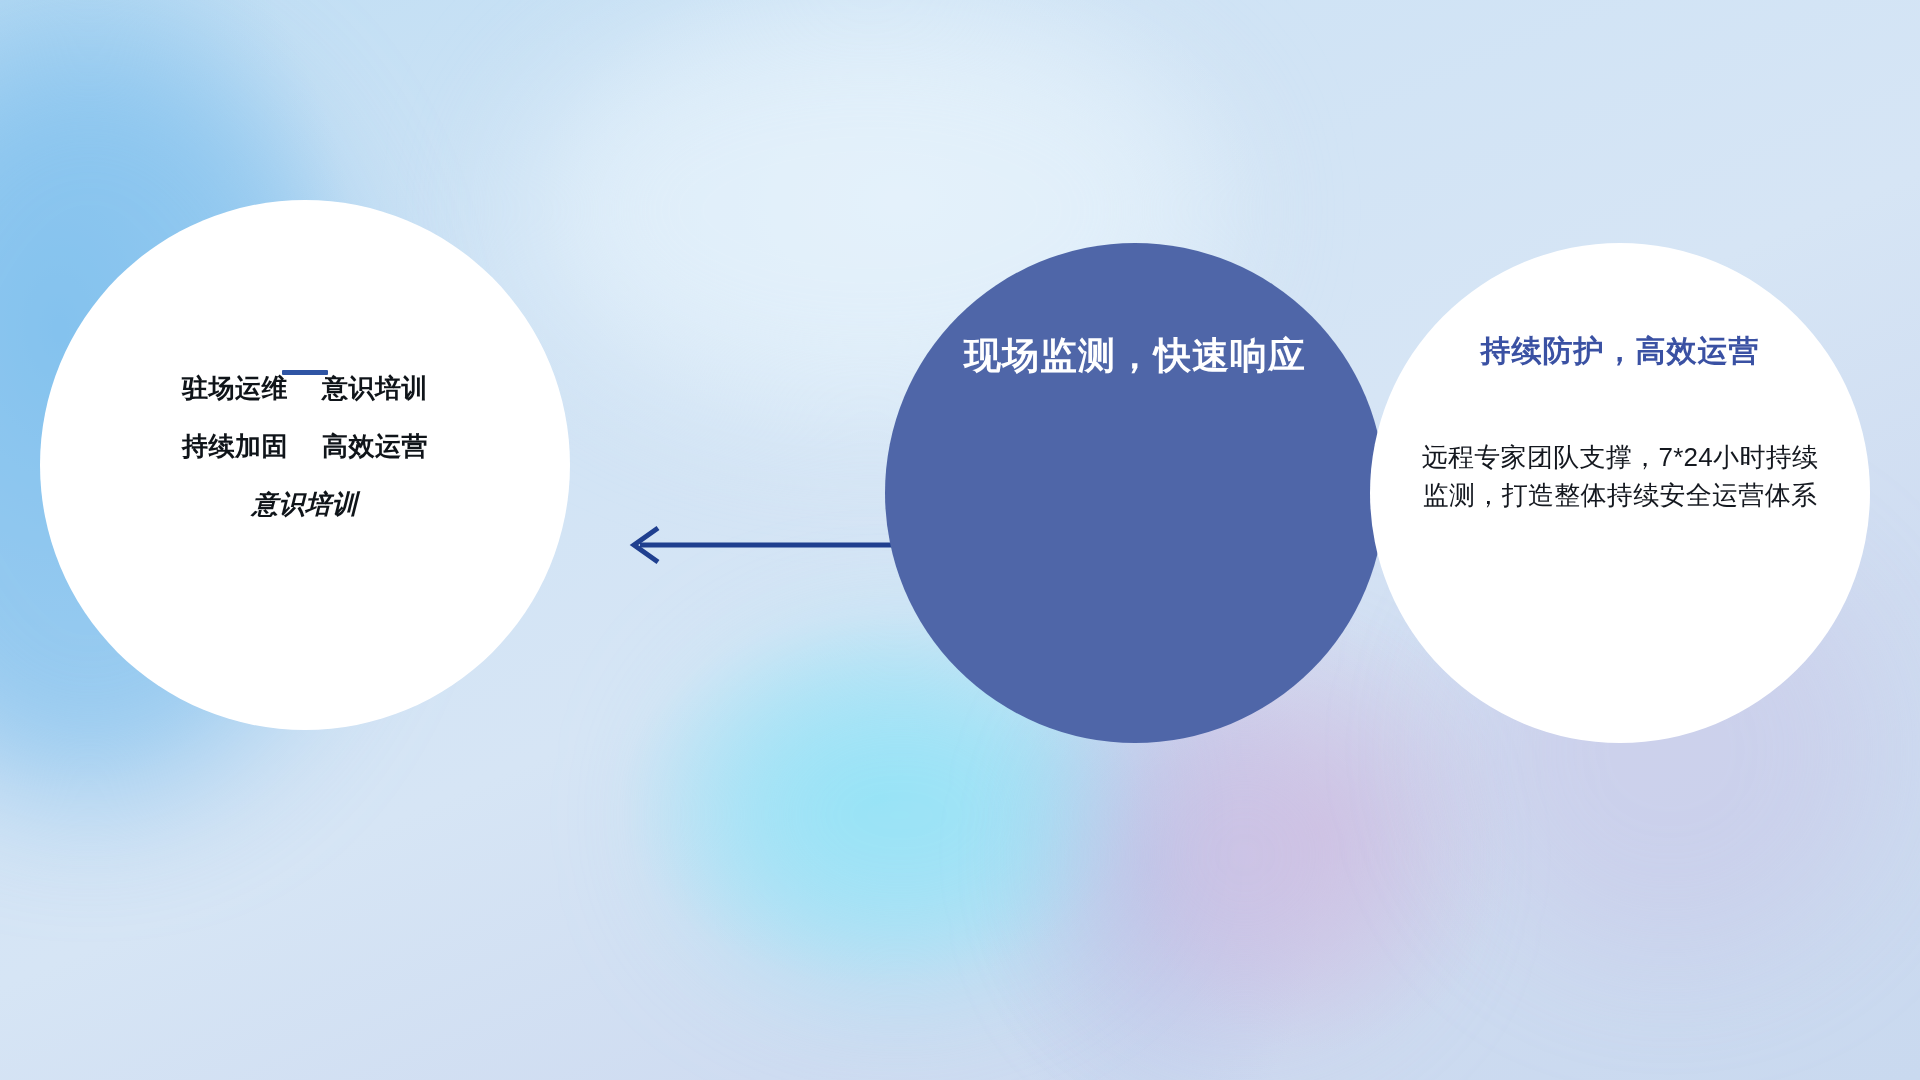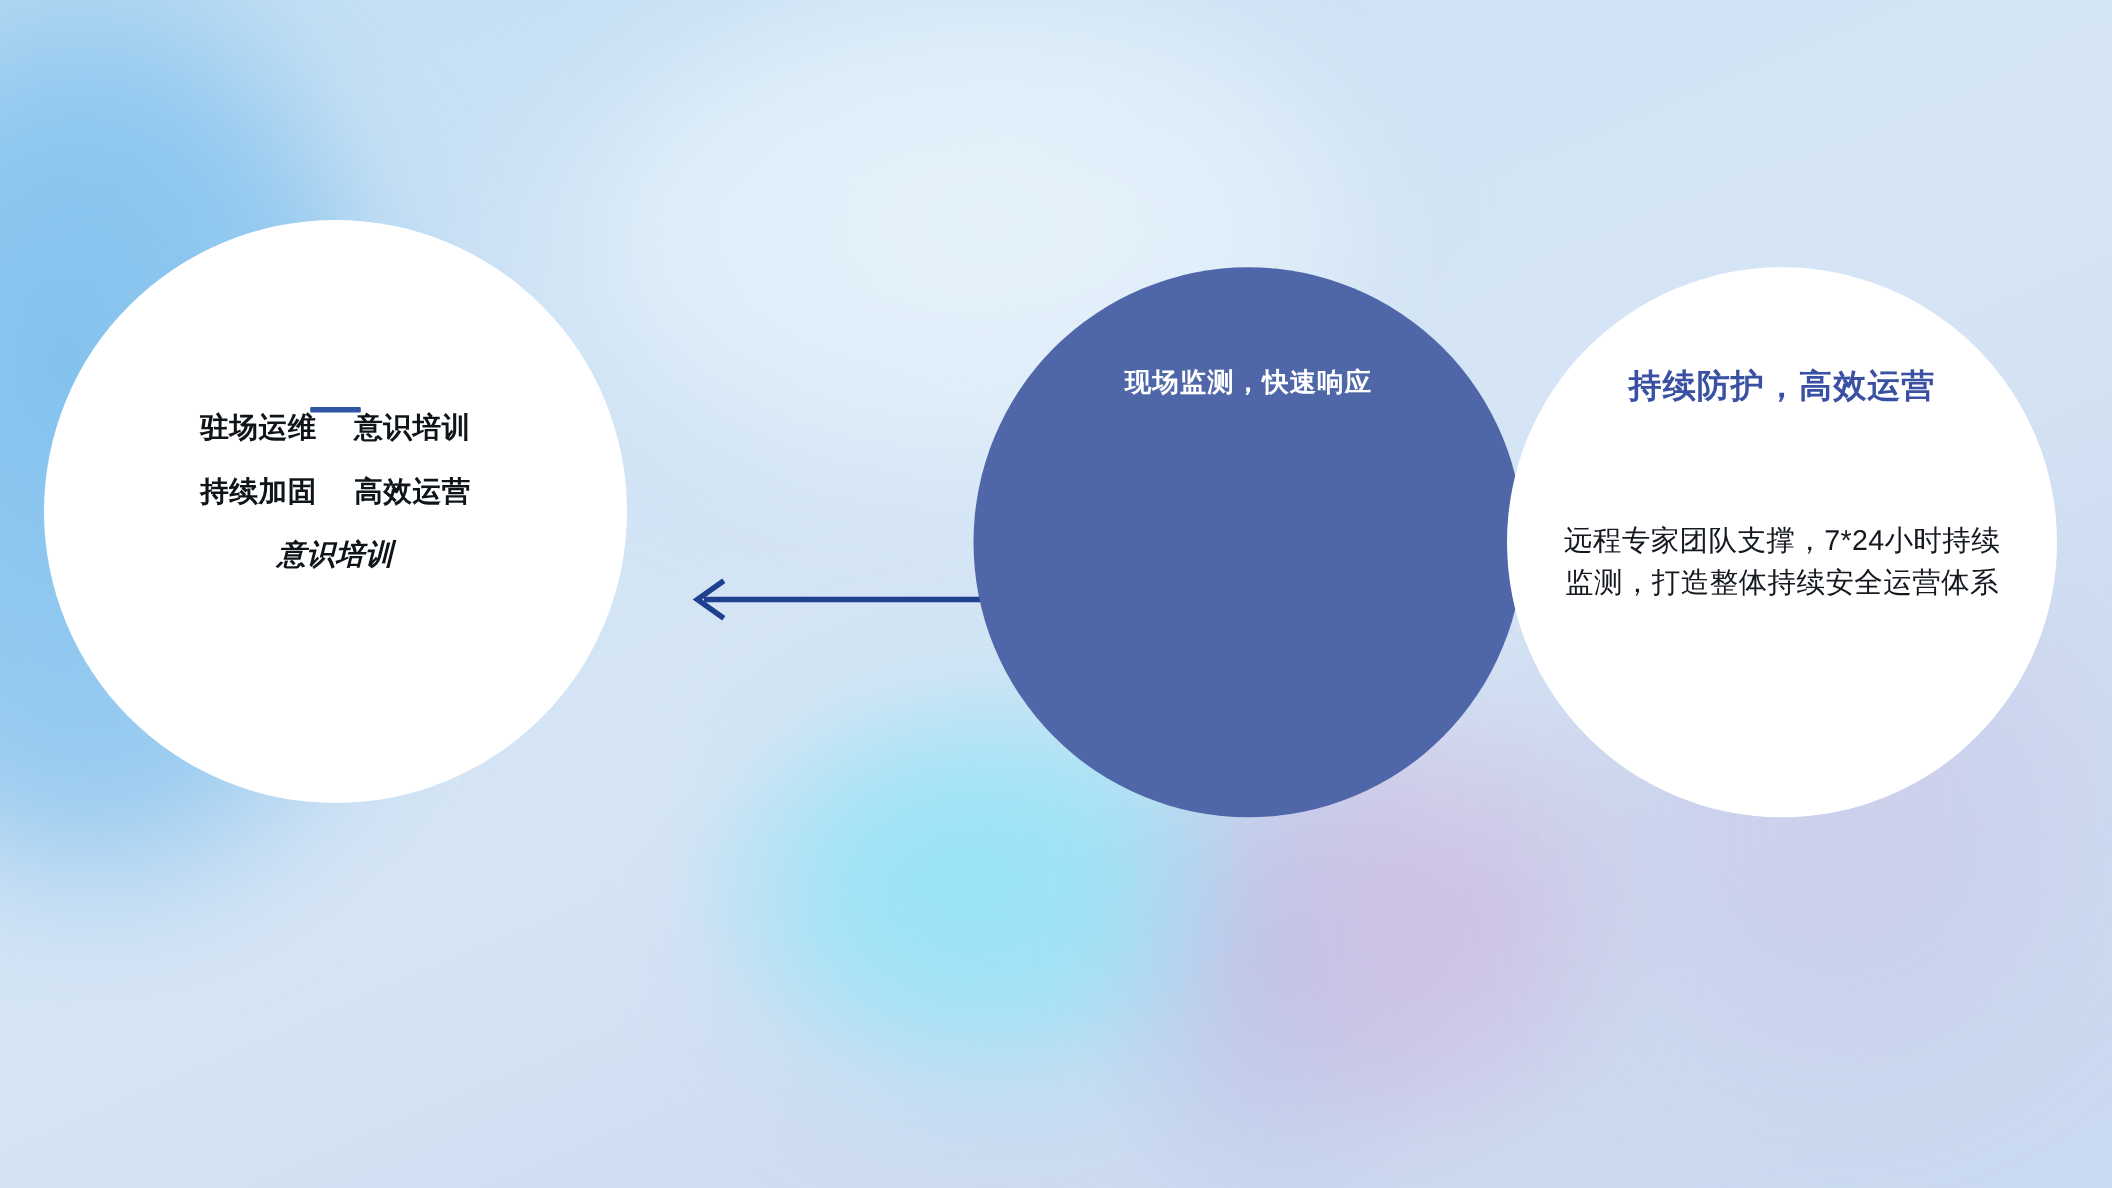--- a/index.html
+++ b/index.html
@@ -66,21 +66,21 @@
   
   #circle-mid {
     left:885px; top:243px;
     width:500px; height:500px;
     background:#4f66a8;
     z-index:4;
   }
   #circle-mid .heading {
     margin-top:88px;
     color:#ffffff;
-    font-size:24px;
+    font-size:37px;
     font-weight:bold;
     letter-spacing:1px;
     white-space:nowrap;
   }
   #circle-mid .body {
     margin-top:58px;
     width:330px;
     color:#f2f5fb;
     font-size:26px;
     line-height:1.48;
@@ -97,21 +97,21 @@
   }
   #circle-right .heading {
     margin-top:88px;
     color:#3a51a3;
     font-size:30px;
     font-weight:bold;
     letter-spacing:1px;
     white-space:nowrap;
   }
   #circle-right .body {
-    margin-top:100px;
+    margin-top:66px;
     width:400px;
     color:#14181f;
     font-size:26px;
     line-height:1.48;
     letter-spacing:0.3px;
   }
 
   
   #flow-arrow {
     position:absolute;

